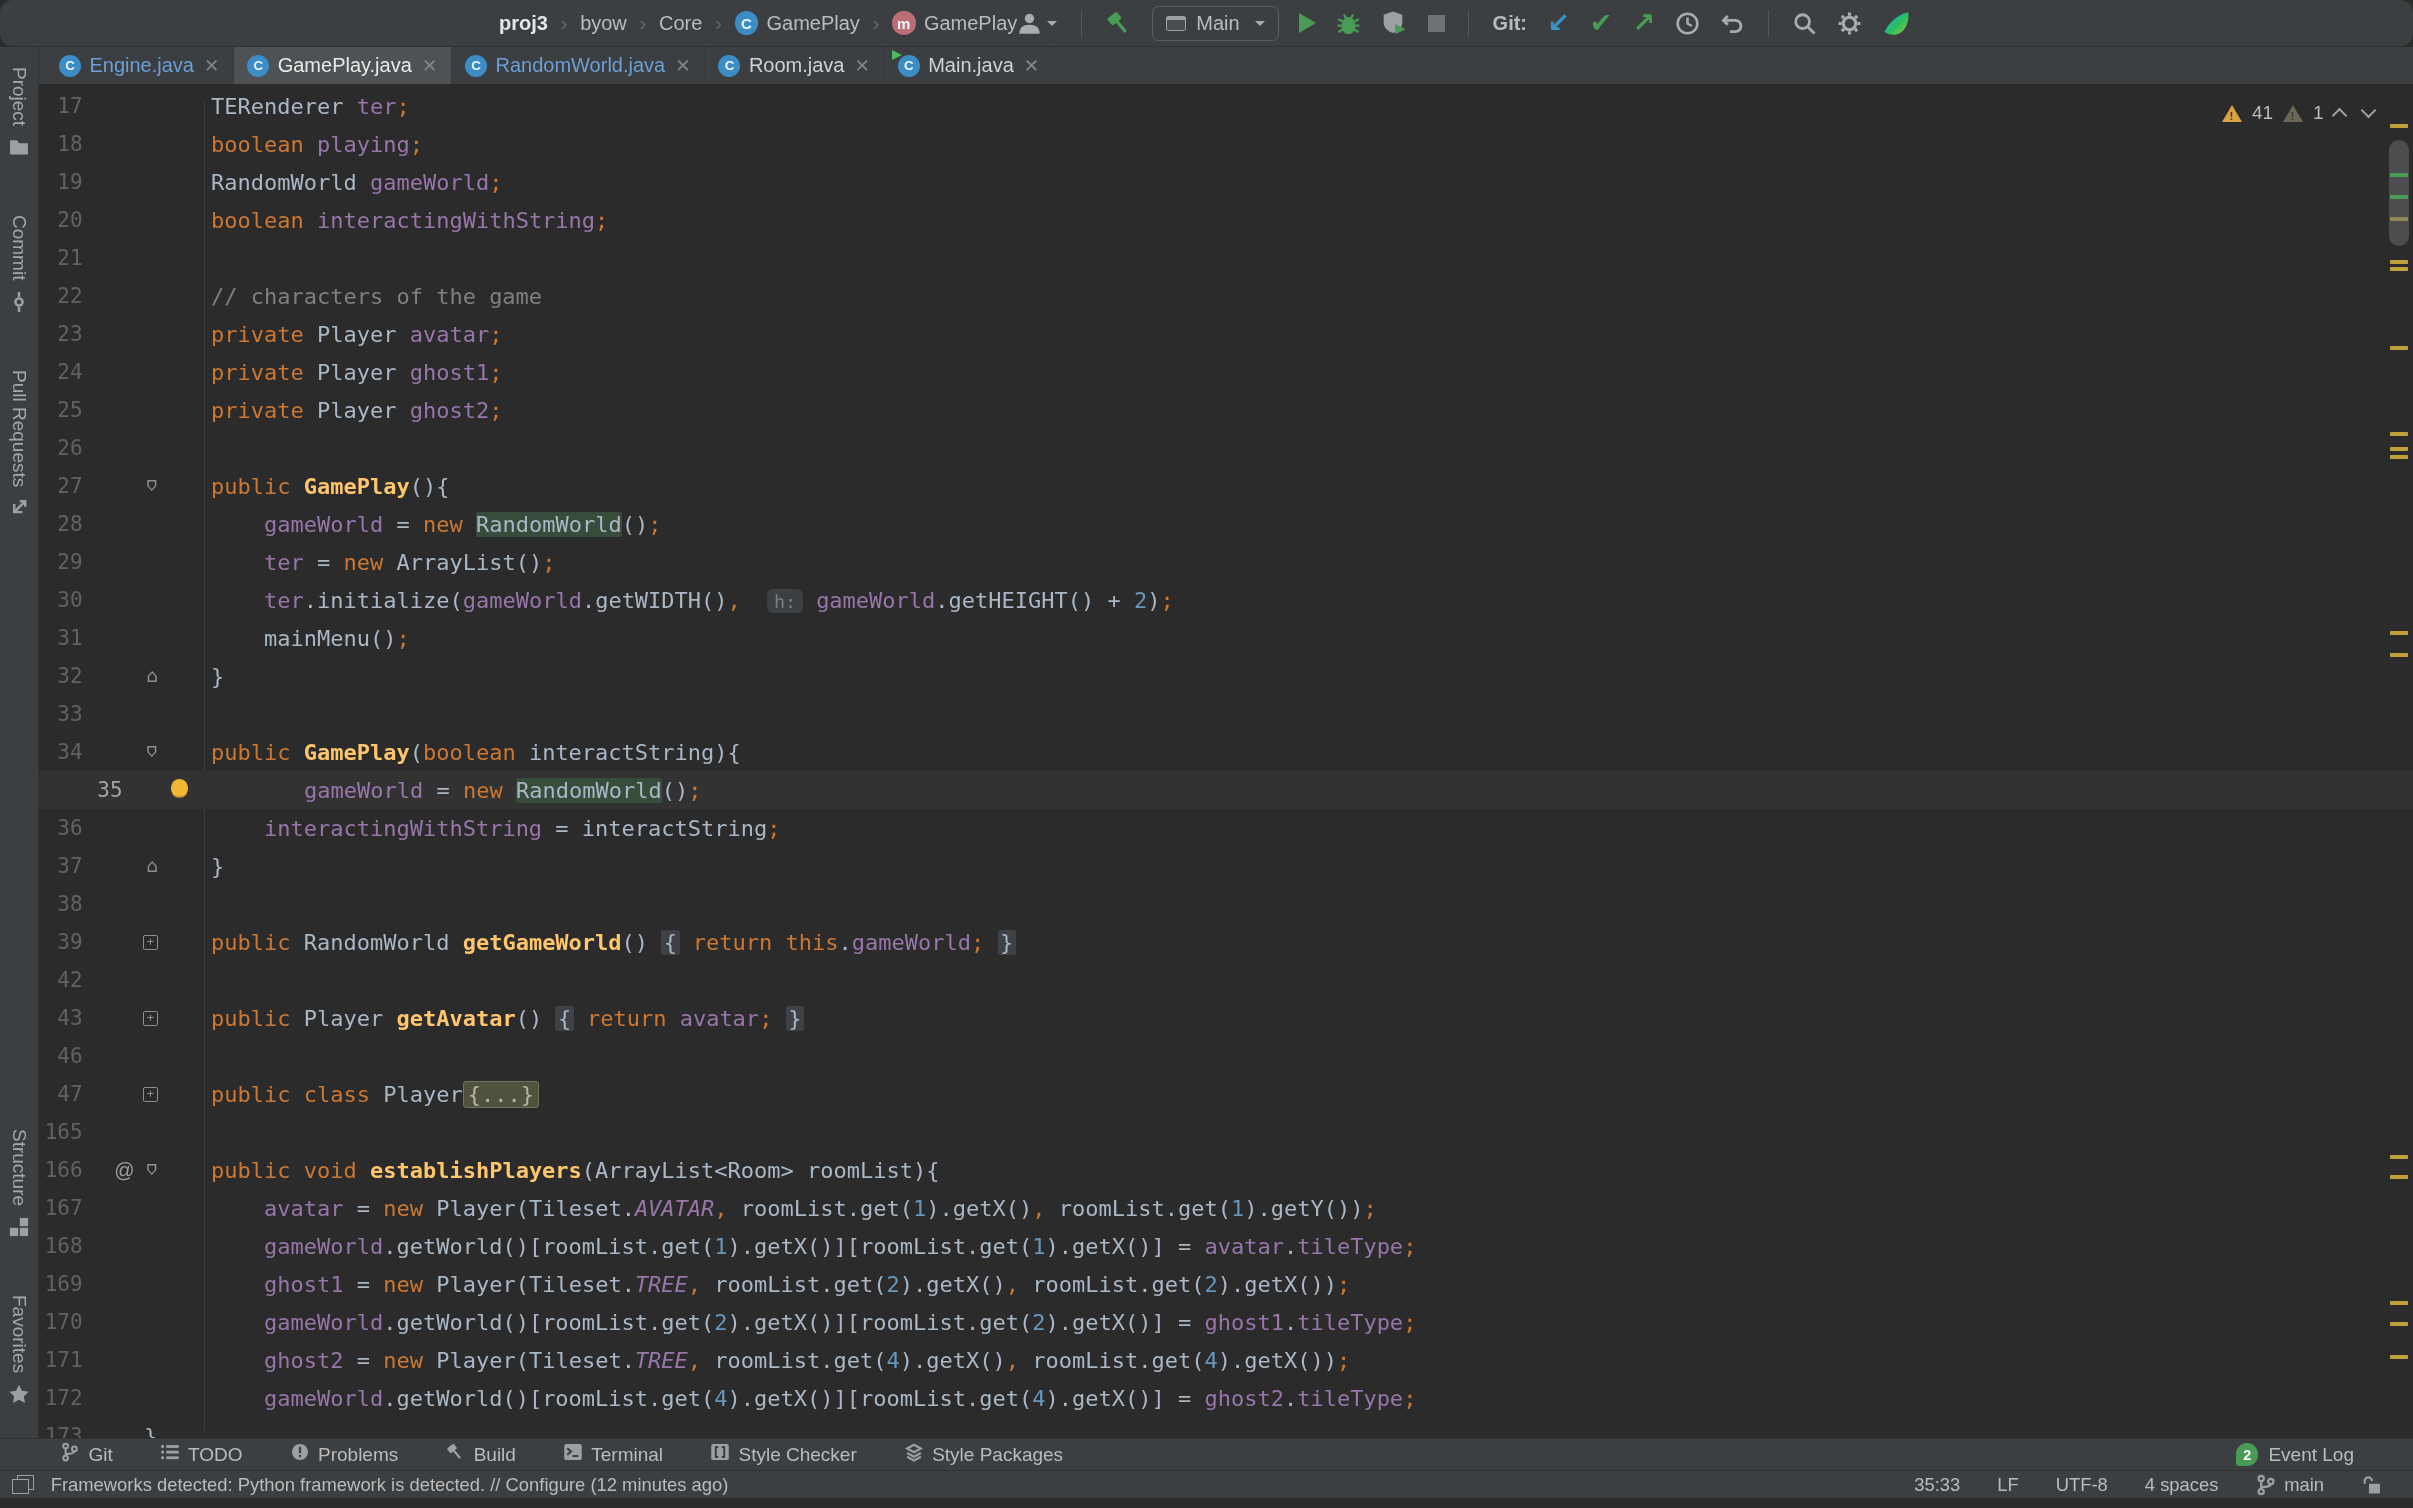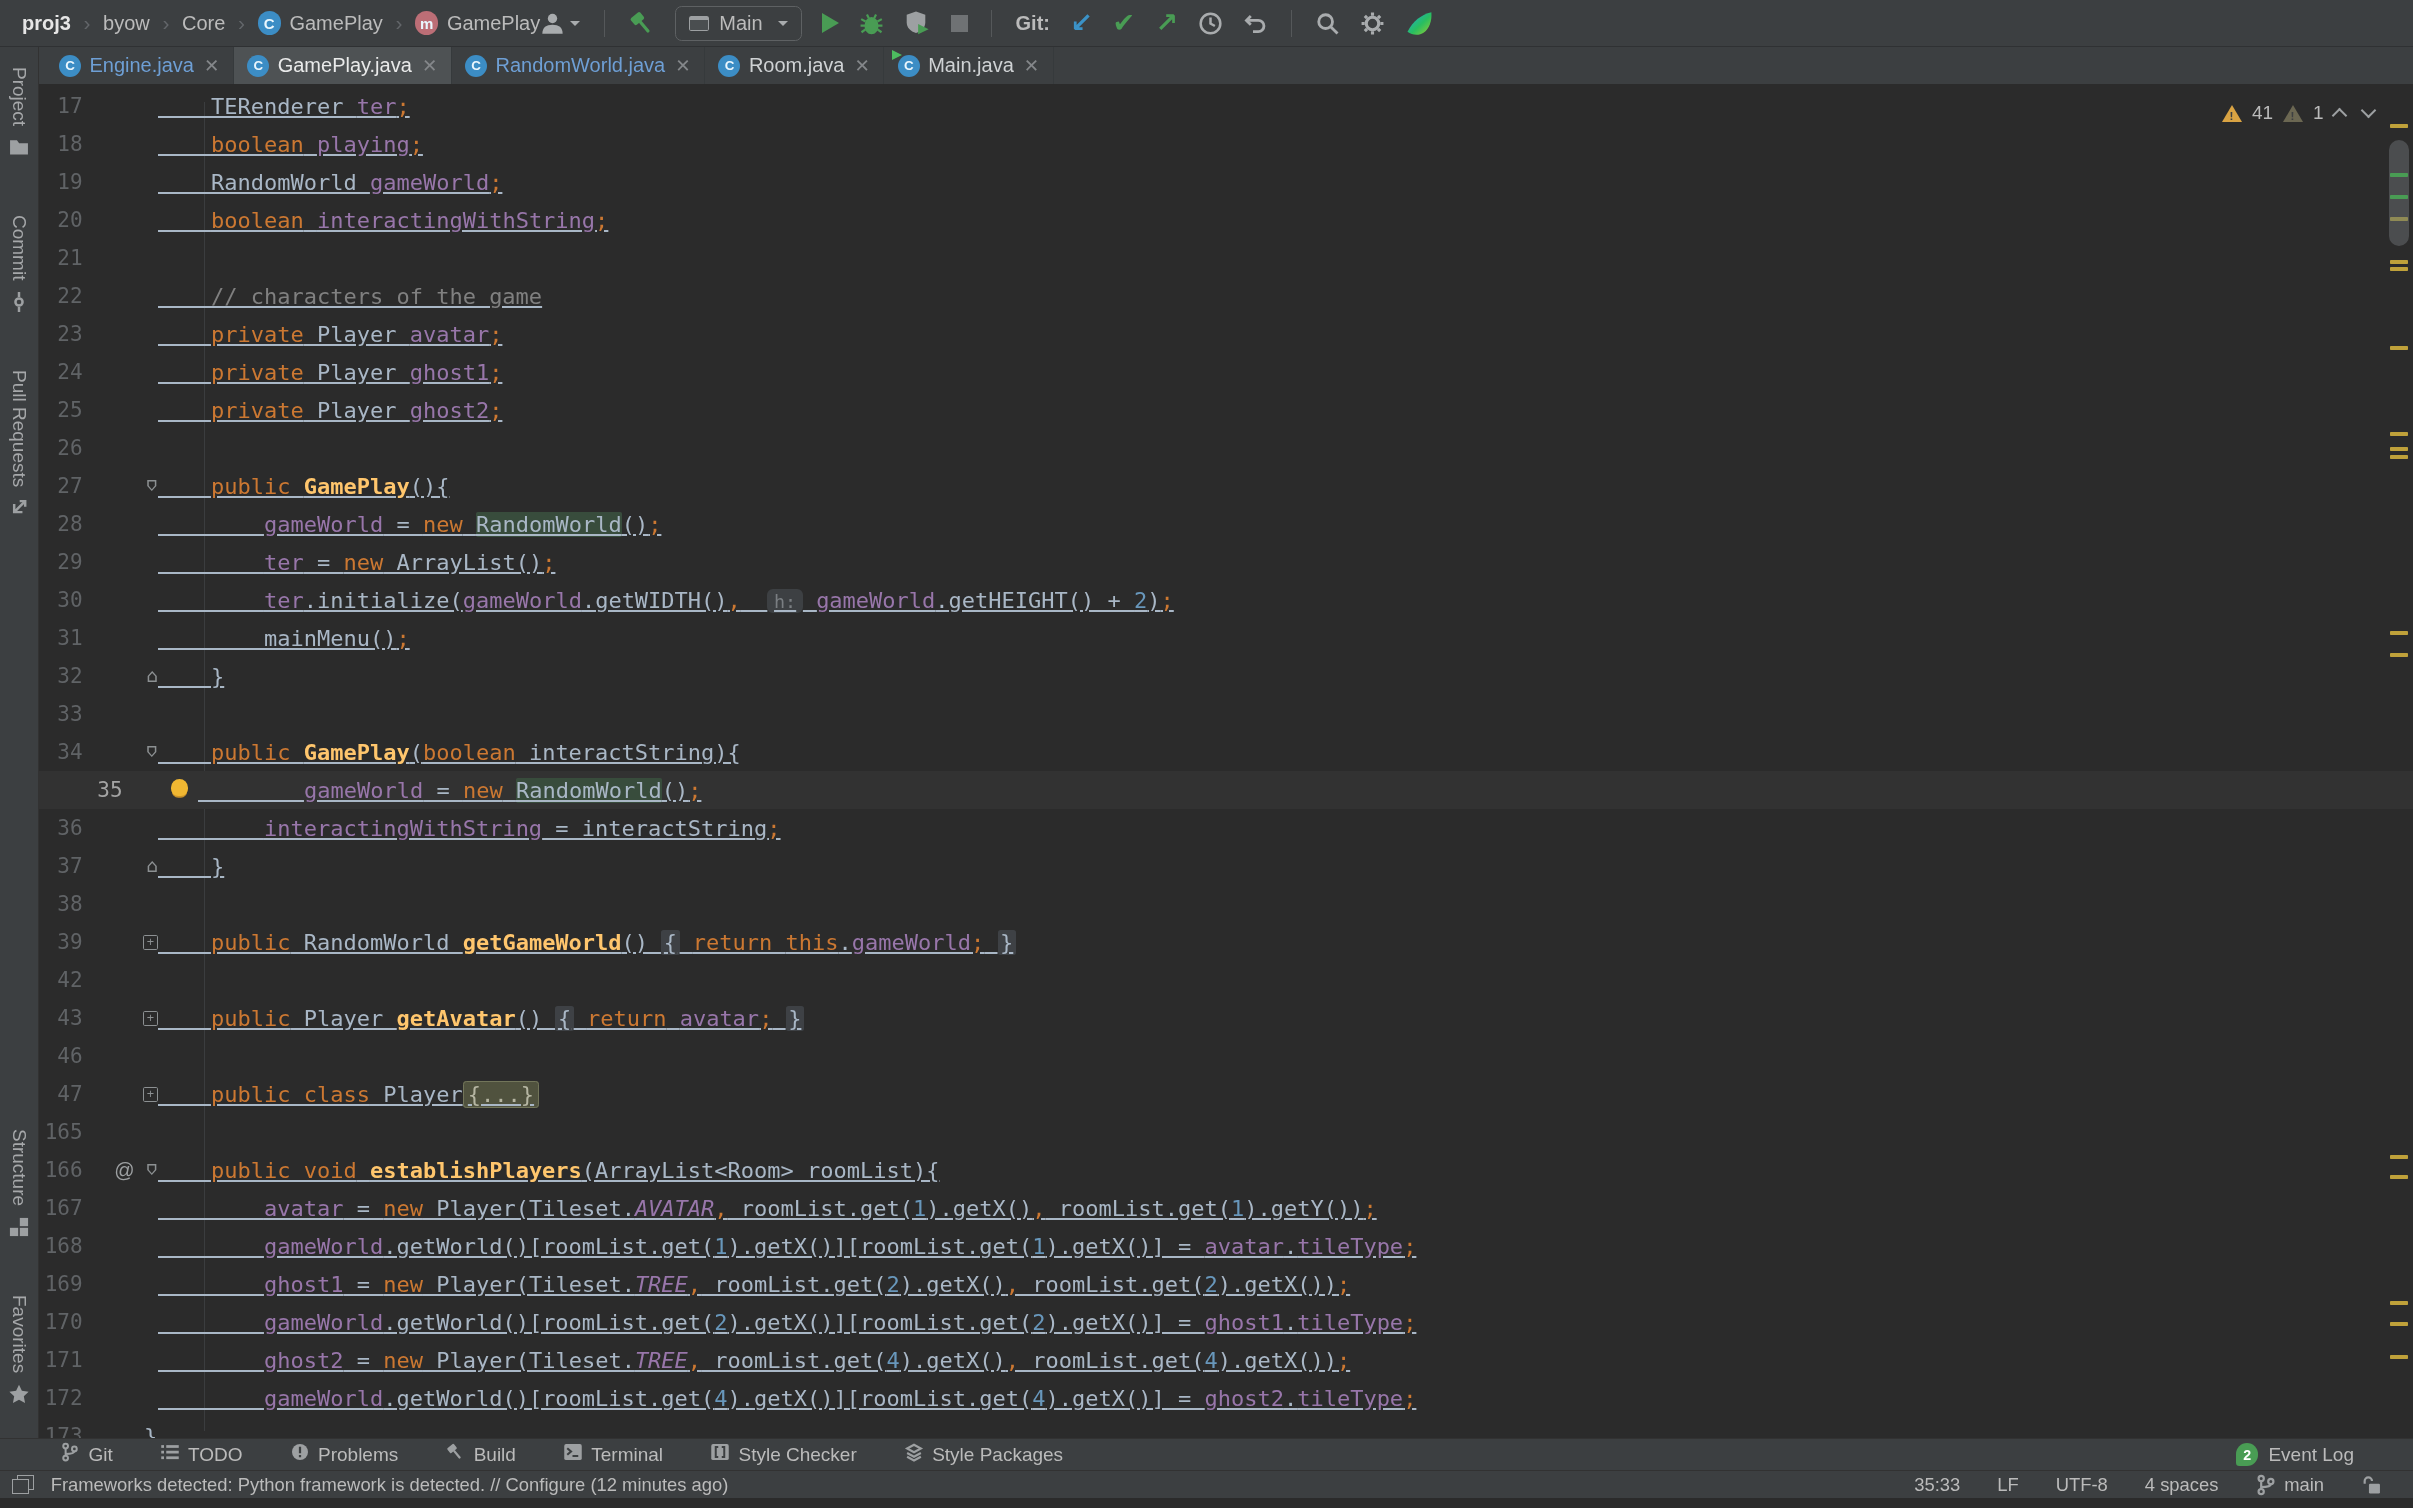--- a/index.html
+++ b/index.html
@@ -1,20 +1,20 @@
 <!DOCTYPE html>
 <html style="font-size:13.4px"><head>
 <meta charset="utf-8">
 <style>
   * { margin:0; padding:0; box-sizing:border-box; }
   html,body { width:2413px; height:1508px; overflow:hidden; background:#2B2B2B;
               font-family:"Liberation Sans","DejaVu Sans",sans-serif; }
   
   .titlebar { height:47px; background:#3C3F41; border-bottom:0.8px solid #2F3133;
-              display:flex; align-items:center; justify-content:flex-start; padding:0 25px 0 22px; }
+              display:flex; align-items:center; justify-content:center; padding:0 25px 0 22px;border-radius:13px; }
   .breadcrumbs { display:flex; align-items:center; gap:12.6px; font-size:20px; color:#BBBBBB; }
   .crumb-root { font-weight:bold; color:#E6E6E6; }
   .crumb-sep { color:#63666A; font-size:21px; }
   .crumb-icon { width:23.5px; height:23.5px; border-radius:50%; display:inline-flex; align-items:center;
                 justify-content:center; font-size:15px; font-weight:bold; color:#EAF6FD; }
   .ci-class { background:#3C8DC5; } .ci-method { background:#BC6E76; }
   .toolbar { display:flex; align-items:center; gap:20px; }
   .tb-sep { width:0.8px; height:27px; background:#55585A; margin:0 3.4px; }
   .tb-btn { display:flex; align-items:center; }
   .small-caret { width:0; height:0; border-left:5px solid transparent; border-right:5px solid transparent;
@@ -59,21 +59,21 @@
            font-family:"DejaVu Sans Mono",monospace; font-size:21px; }
   .row.cur .g-num { color:#A4A4A4;margin-left:40px; }
   .g-ext { width:67px; flex:none; display:flex; align-items:center; justify-content:flex-end; gap:6.7px; }
   .fold { color:#8C9092; font-size:18.4px; line-height:1; font-family:"DejaVu Sans",sans-serif; }
   .fold.down { transform:rotate(180deg); }
   .foldplus { width:15px; height:15px; border:0.8px solid #8C9092; color:#8C9092; font-size:12.6px;
               display:flex; align-items:center; justify-content:center; border-radius:1.7px; }
   .gat { color:#9DA0A2; font-size:20px; margin-right:5px; }
   .bulb { position:absolute; left:132px; top:7.5px; width:17px; height:17px; background:#F0B732;
           border-radius:50% 50% 42% 42%; box-shadow:0 2.5px 0 -0.8px #C89128; }
-  .code { white-space:pre; font-family:"DejaVu Sans Mono",monospace; font-size:22px; color:#A9B7C6;text-decoration:underline; }
+  .code { white-space:pre; font-family:"DejaVu Sans Mono",monospace; font-size:22px; color:#A9B7C6; }
   .tk-d { color:#A9B7C6; } .tk-k { color:#CC7832; } .tk-f { color:#9876AA; }
   .tk-fi { color:#9876AA; font-style:italic; } .tk-m { color:#FFC66D; font-weight:bold; }
   .tk-c { color:#808080; } .tk-num { color:#6897BB; } .tk-p { color:#CC7832; }
   .tk-hl { background:#384C3C; border-radius:1.7px; }
   .tk-fb { background:#3E4145; border-radius:2.5px; padding:0 2.5px; }
   .tk-fo { background:#50523E; border:0.8px solid #72755A; border-radius:3.4px; color:#B6B6A3; padding:0 4.2px; }
   .tk-i { background:#3D4043; color:#7A7E82; border-radius:5.9px; padding:1.7px 6.7px; font-size:18.4px; }
   .indent-guide { position:absolute; left:165px; top:17.6px; width:0.8px; height:1329px; background:#3B3D3F; }
   .inspections { position:absolute; top:18.4px; right:39px; display:flex; align-items:center; gap:10px;
                  font-size:19px; color:#BBBBBB; }

